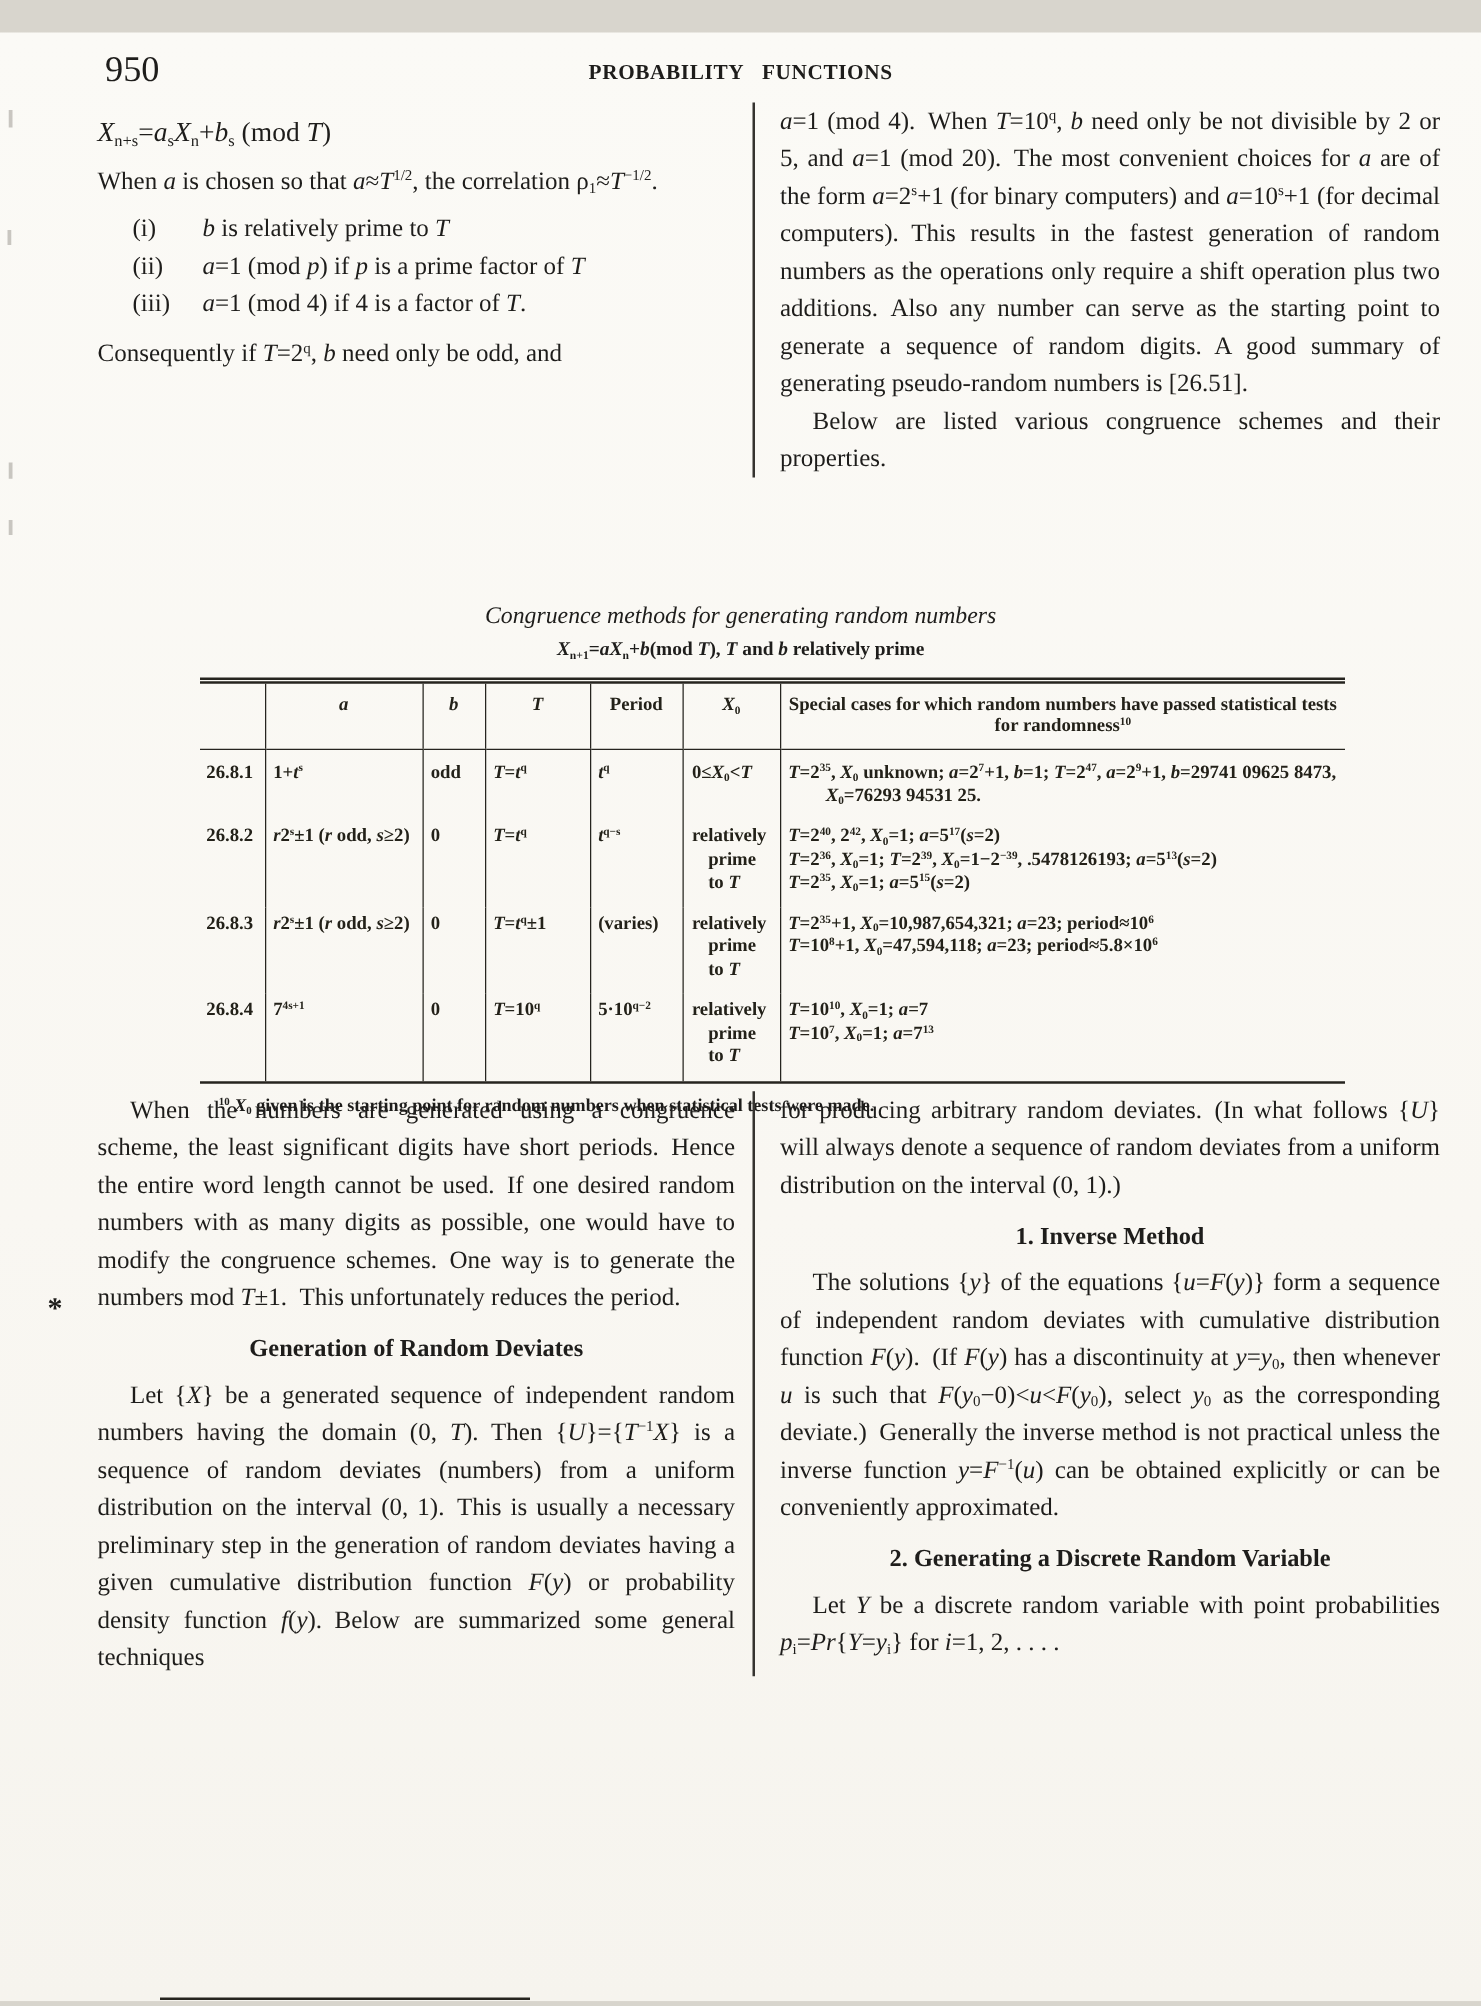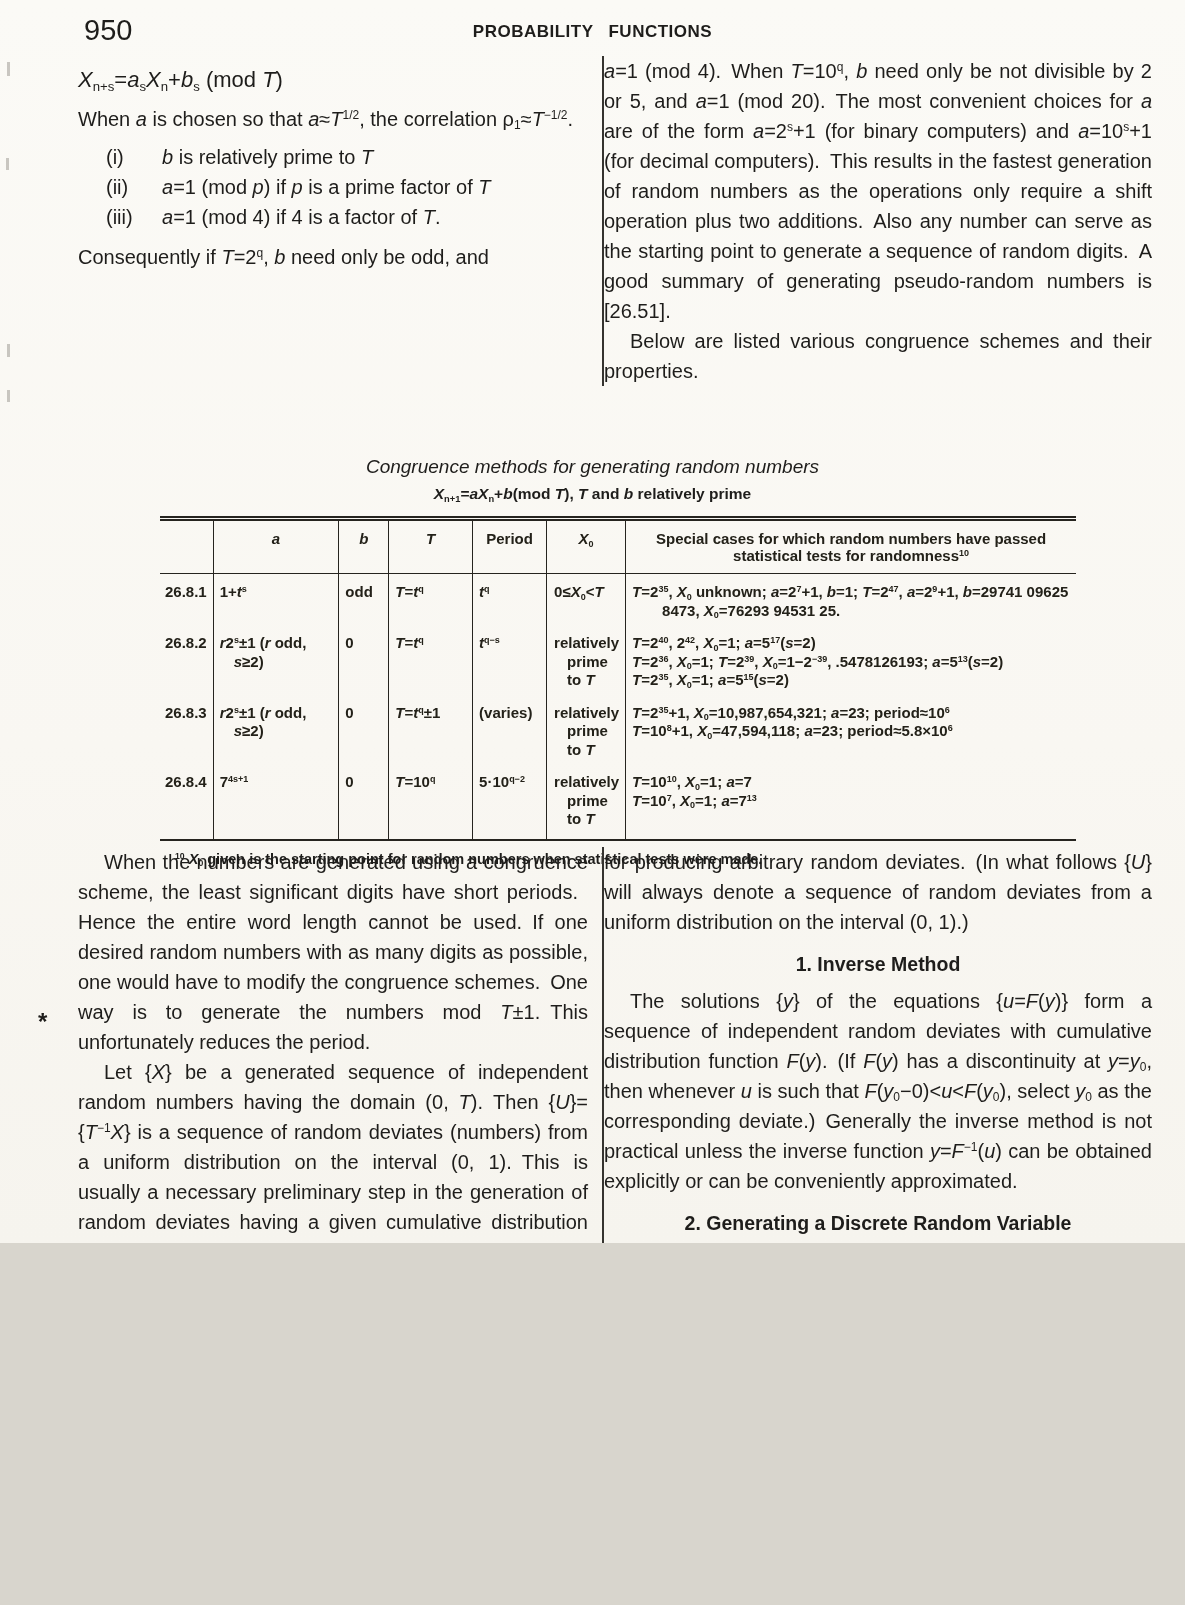--- a/index.html
+++ b/index.html
@@ -1,19 +1,19 @@
 <!DOCTYPE html>
 <html><head>
 <meta charset="utf-8">
 <style>
   html,body{margin:0;padding:0;background:#d8d5cd;}
   .page{
-    position:relative;width:1185px;height:1243px;
+    position:relative;width:1185px;height:1575px;
     background:linear-gradient(180deg,#fbfaf6 0%,#f9f7f2 60%,#f6f4ee 100%);
-    font-family:Liberation Sans, sans-serif;color:#1e1d1b;overflow:hidden;
+    font-family:Liberation Serif, serif;color:#1e1d1b;overflow:hidden;margin-top:26px;
   }
   
   .pagenum{position:absolute;left:84px;top:14px;font-size:29px;}
   .running-head{position:absolute;left:0;right:0;top:22px;text-align:center;
     font-weight:bold;font-size:17px;letter-spacing:.5px;word-spacing:10px;}
   
   p{margin:0;text-align:justify;font-size:20px;line-height:30px;}
   .indent{text-indent:26px;}
   sup{font-size:60%;vertical-align:baseline;position:relative;top:-0.55em;line-height:0;}
   sub{font-size:60%;vertical-align:baseline;position:relative;top:0.28em;line-height:0;}
@@ -23,21 +23,21 @@
   .cond-label{flex:0 0 56px;padding-left:28px;}
   .cond-text{flex:1;}
   .consequent{margin-top:10px;}
   .sect-head{font-weight:bold;text-align:center;font-size:19.5px;margin:16px 0 10px;}
   
   .two-col{position:absolute;left:78px;width:1074px;display:flex;align-items:stretch;}
   #region1{top:56px;}
   #region2{top:847px;}
   .colL{width:524px;padding-right:14px;box-sizing:border-box;}
   .colsep{width:0;border-left:2px solid #35332f;}
-  .colR{flex:1;box-sizing:border-box;}
+  .colR{flex:1;padding-left:20px;box-sizing:border-box;}
   
   #tablesec{position:absolute;top:456px;left:0;width:1185px;}
   .tbl-title{text-align:center;font-style:italic;font-size:19px;}
   .tbl-sub{text-align:center;font-size:15.5px;font-weight:bold;margin-top:7px;}
   .grid{width:916px;margin:13px 0 0 160px;border-top:5px double #26241f;border-bottom:2px solid #26241f;}
   .grid table{border-collapse:collapse;width:100%;font-size:15px;font-weight:bold;line-height:18.5px;color:#232119;}
   .grid th,.grid td{vertical-align:top;padding:4px 6px 10px;}
   .grid th+th,.grid td+td{border-left:1.6px solid #26241f;}
   .grid thead th{border-bottom:1.6px solid #26241f;text-align:center;padding:9px 4px;line-height:17px;}
   .grid tbody tr:first-child td{padding-top:9px;}
@@ -168,20 +168,21 @@
           </tr>
         </tbody>
       </table>
     </div>
     <div class="tbl-note"><sup>10</sup> <i>X</i><sub>0</sub> given is the starting point for random numbers when statistical tests were made.</div>
   </div>
 
   <div class="two-col" id="region2">
     <div class="colL">
       <p class="indent">When the numbers are generated using a congruence scheme, the least significant digits have short periods. Hence the entire word length cannot be used. If one desired random numbers with as many digits as possible, one would have to modify the congruence schemes. One way is to generate the numbers mod <i>T</i>±1. This unfortunately reduces the period.</p>
+      <div class="sect-head">Generation of Random Deviates</div>
       <p class="indent">Let {<i>X</i>} be a generated sequence of independent random numbers having the domain (0, <i>T</i>). Then {<i>U</i>}={<i>T</i><sup>−1</sup><i>X</i>} is a sequence of random deviates (numbers) from a uniform distribution on the interval (0, 1). This is usually a necessary preliminary step in the generation of random deviates having a given cumulative distribution function <i>F</i>(<i>y</i>) or probability density function <i>f</i>(<i>y</i>). Below are summarized some general techniques</p>
     </div>
     <div class="colsep"></div>
     <div class="colR">
       <p>for producing arbitrary random deviates. (In what follows {<i>U</i>} will always denote a sequence of random deviates from a uniform distribution on the interval (0, 1).)</p>
       <div class="sect-head">1. Inverse Method</div>
       <p class="indent">The solutions {<i>y</i>} of the equations {<i>u</i>=<i>F</i>(<i>y</i>)} form a sequence of independent random deviates with cumulative distribution function <i>F</i>(<i>y</i>). (If <i>F</i>(<i>y</i>) has a discontinuity at <i>y</i>=<i>y</i><sub>0</sub>, then whenever <i>u</i> is such that <i>F</i>(<i>y</i><sub>0</sub>−0)&lt;<i>u</i>&lt;<i>F</i>(<i>y</i><sub>0</sub>), select <i>y</i><sub>0</sub> as the corresponding deviate.) Generally the inverse method is not practical unless the inverse function <i>y</i>=<i>F</i><sup>−1</sup>(<i>u</i>) can be obtained explicitly or can be conveniently approximated.</p>
       <div class="sect-head">2. Generating a Discrete Random Variable</div>
       <p class="indent">Let <i>Y</i> be a discrete random variable with point probabilities <i>p</i><sub>i</sub>=<i>Pr</i>{<i>Y</i>=<i>y</i><sub>i</sub>} for <i>i</i>=1, 2, . . . .</p>
     </div>

